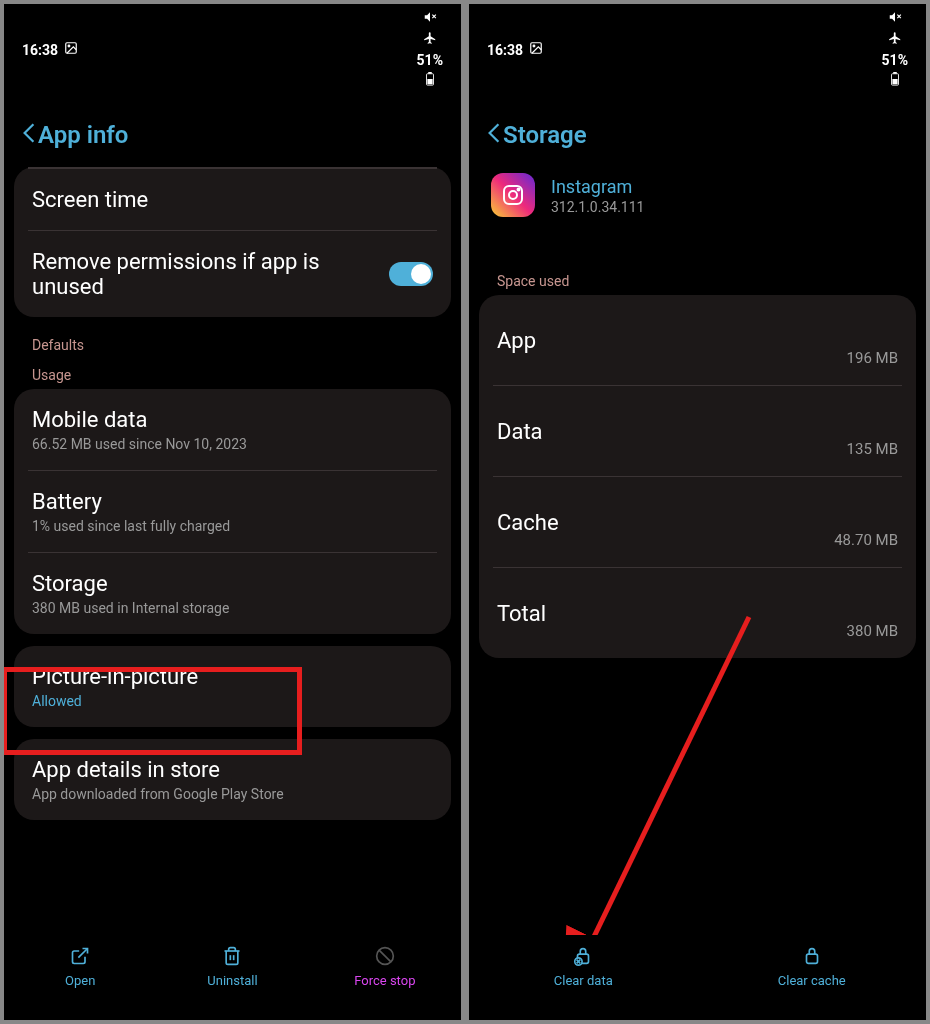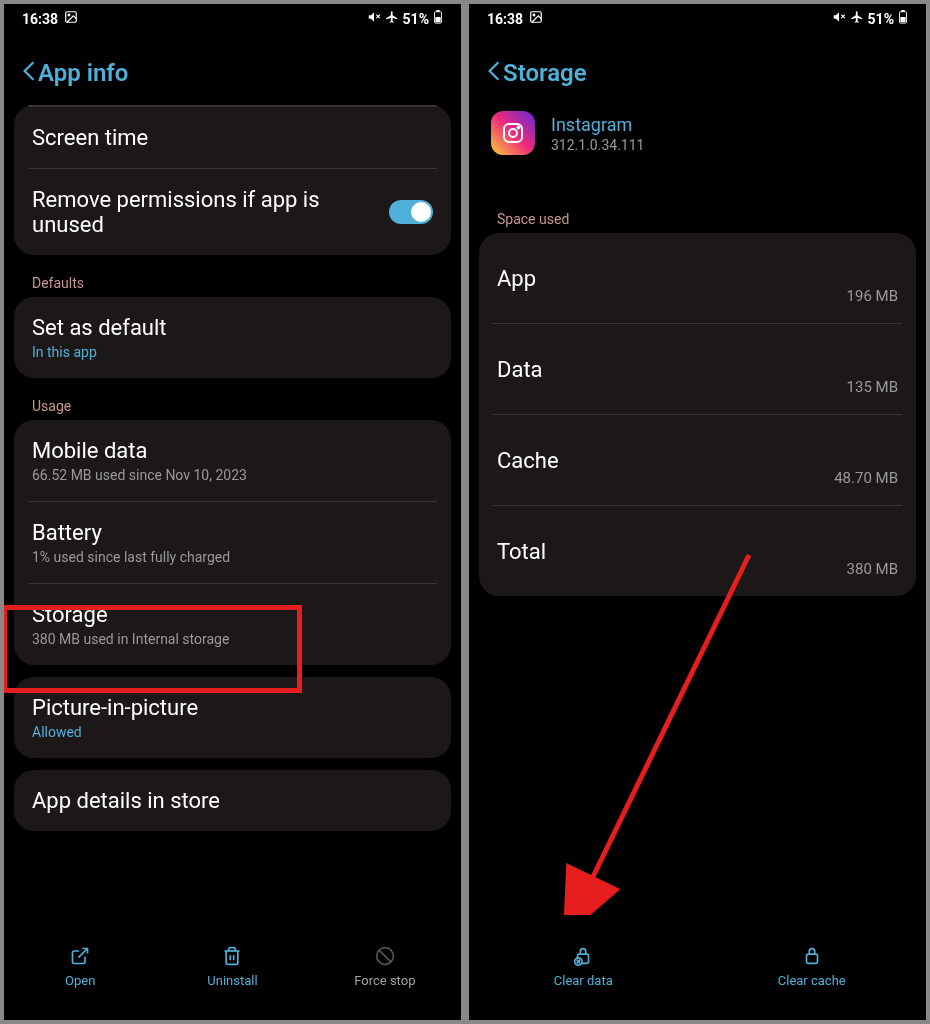--- a/index.html
+++ b/index.html
@@ -25,21 +25,21 @@
     display: flex;
     justify-content: space-between;
     align-items: center;
     padding: 6px 18px 4px 18px;
     color: #fff;
     font-size: 14px;
     font-weight: 700;
     gap: 41px;
   }
   .status-left { display: flex; align-items: center; gap: 6px; }
-  .status-right { display: flex; align-items: center; gap: 4px; }
+  .status-right { display: flex; align-items: center; gap: 4px; flex-direction: column; }
   .status-icon { font-size: 13px; }
   .header {
     display: flex;
     align-items: center;
     padding: 28px 18px 18px 18px;
     gap: 2px;
   }
   .back-btn {
     color: #4fb0d9;
     font-size: 22px;
@@ -119,21 +119,21 @@
   }
   .bottom-btn {
     flex: 1;
     display: flex;
     flex-direction: column;
     align-items: center;
     gap: 6px;
     color: #4fb0d9;
     font-size: 13px;
   }
-  .bottom-btn.disabled { color: #a3a3a3; }
+  .bottom-btn.disabled { color: #d946ef; }
   .bottom-icon {
     width: 22px;
     height: 22px;
     display:flex;
     align-items:center;
     justify-content:center;
   }
   .app-header {
     display: flex;
     align-items: center;
@@ -210,28 +210,20 @@
       <div class="row">
         <span class="row-label">Screen time</span>
       </div>
       <div class="row">
         <span class="row-label" style="max-width:320px">Remove permissions if app is unused</span>
         <div class="toggle"></div>
       </div>
     </div>
 
     <div class="section-label">Defaults</div>
-    <div class="card">
-      <div class="row">
-        <div>
-          <div class="row-label">Set as default</div>
-          <div class="row-sub accent">In this app</div>
-        </div>
-      </div>
-    </div>
 
     <div class="section-label">Usage</div>
     <div class="card">
       <div class="row">
         <div>
           <div class="row-label">Mobile data</div>
           <div class="row-sub">66.52 MB used since Nov 10, 2023</div>
         </div>
       </div>
       <div class="row">
@@ -254,20 +246,21 @@
           <div class="row-label">Picture-in-picture</div>
           <div class="row-sub accent">Allowed</div>
         </div>
       </div>
     </div>
 
     <div class="card">
       <div class="row">
         <div>
           <div class="row-label">App details in store</div>
+          <div class="row-sub">App downloaded from Google Play Store</div>
         </div>
       </div>
     </div>
 
     <div class="highlight-box" style="left:-2px; top:500px; width:300px; height:88px;"></div>
   </div>
 
   <div class="bottom-bar">
     <div class="bottom-btn">
       <span class="bottom-icon">

